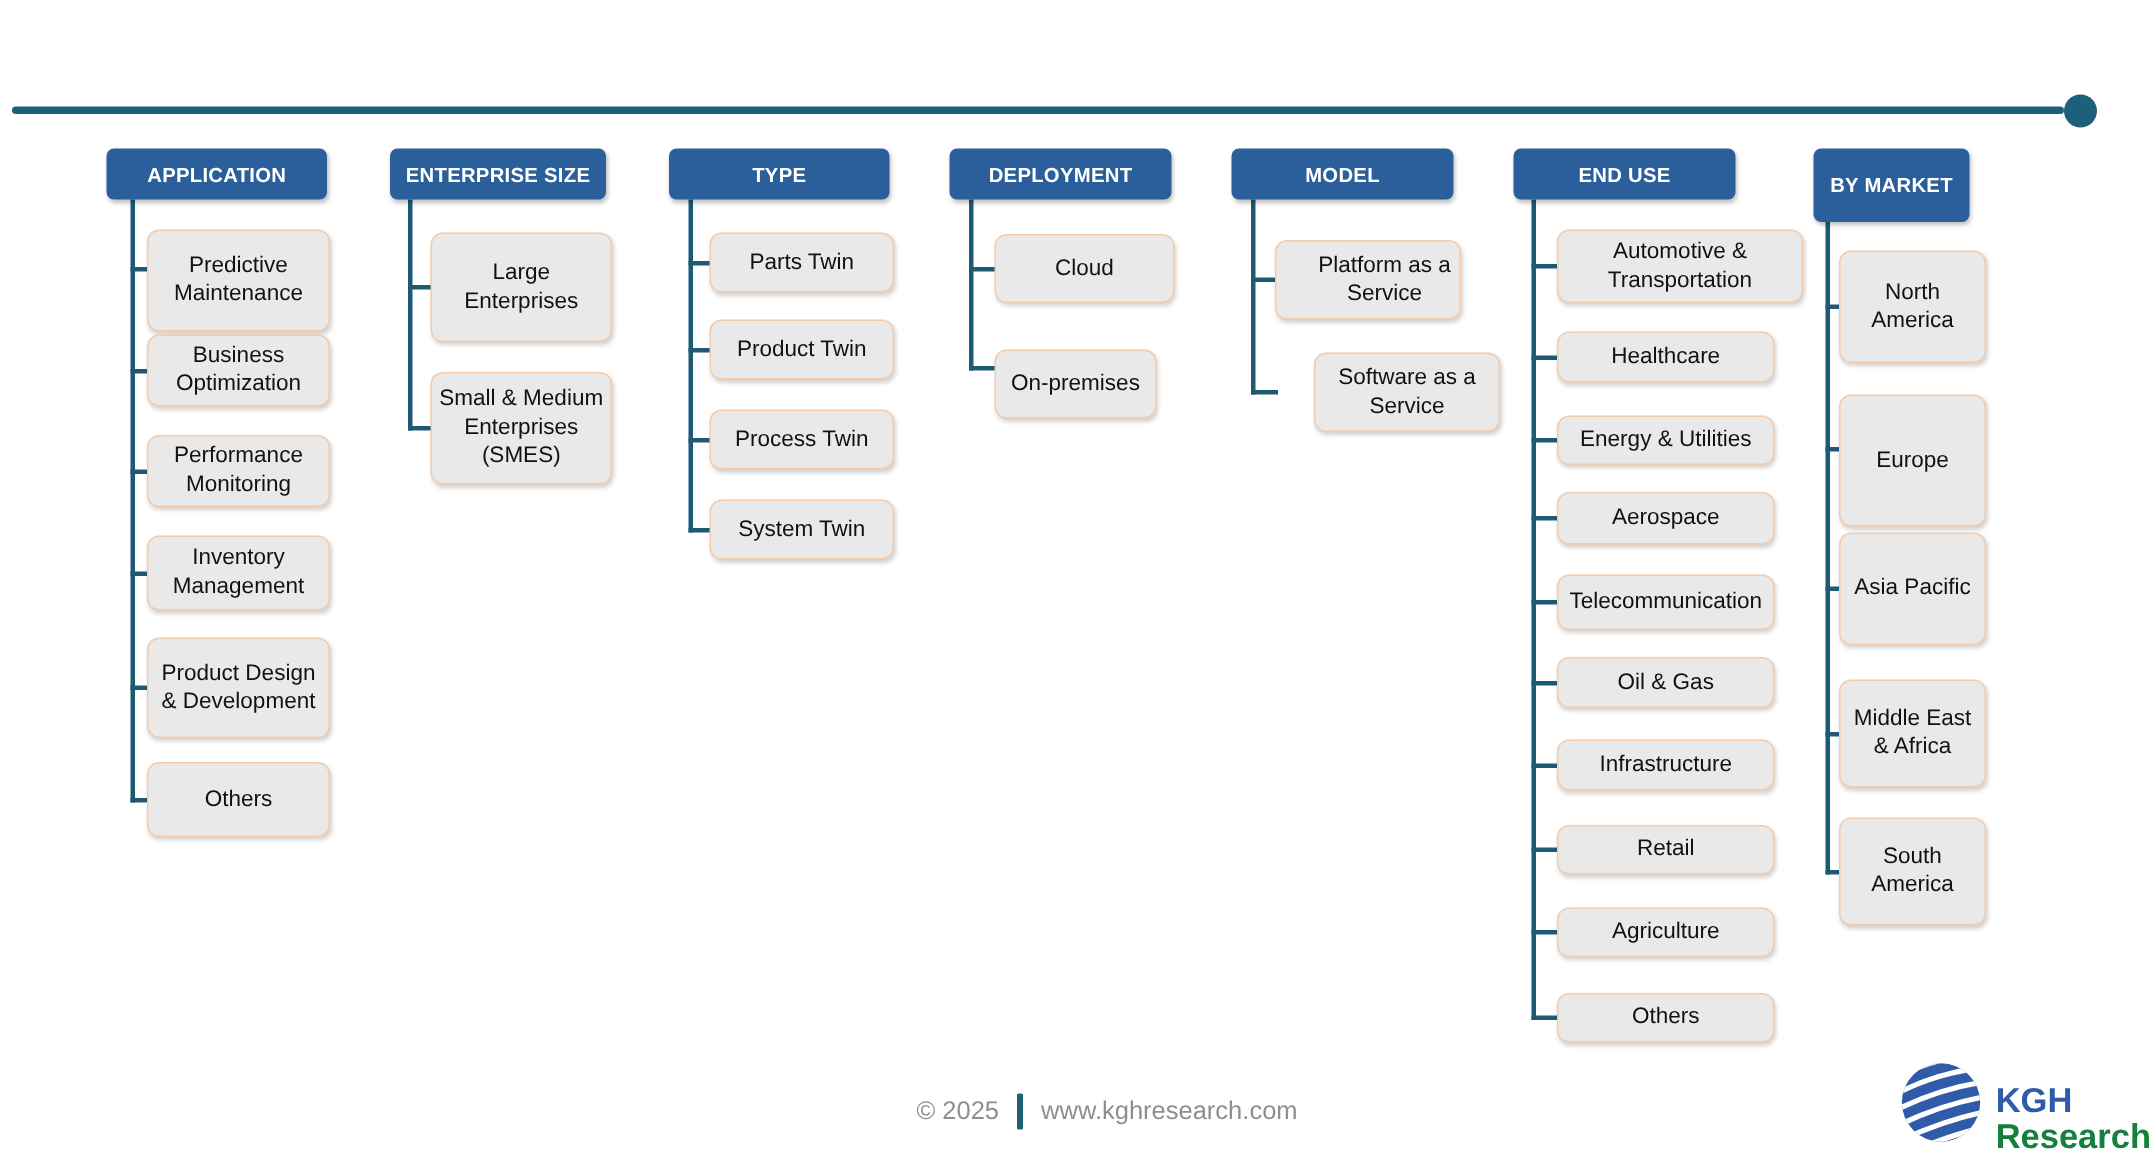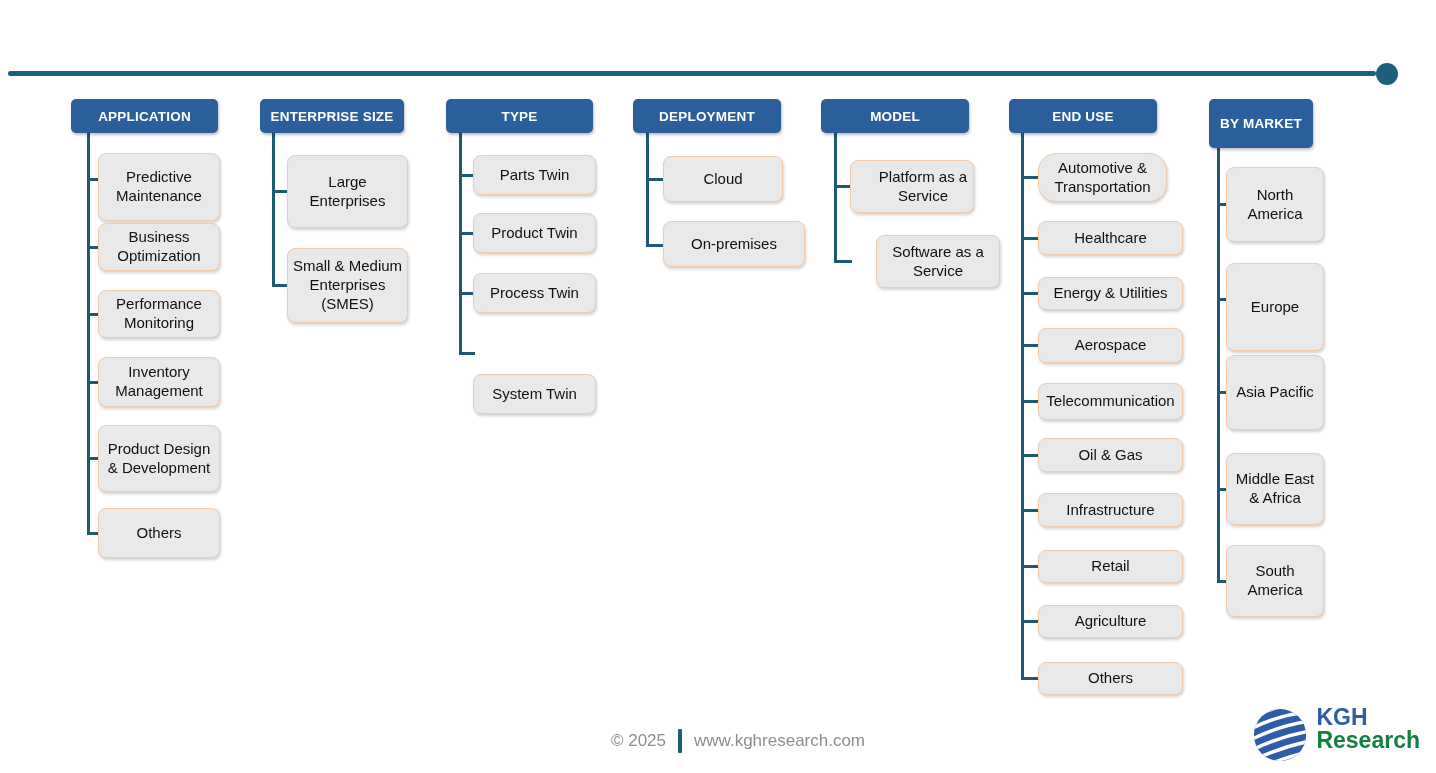--- a/index.html
+++ b/index.html
@@ -90,24 +90,24 @@
     font-size: 17px;
   }
   .footer-divider {
     width: 4px;
     height: 24px;
     background: #1E5F78;
     border-radius: 1px;
   }
   .logo {
     position: absolute;
-    right: 16px;
+    right: 2px;
     top: 706px;
     display: flex;
-    align-items: flex-start;
+    align-items: flex-end;
     gap: 7px;
   }
   .logo-text { display: flex; flex-direction: column; line-height: 1.02; }
   .logo-line1 { font-size: 23px; font-weight: 700; color: #2E5CA8; }
   .logo-line2 { font-size: 23px; font-weight: 700; color: #15803d; }
 </style>
 </head>
 <body>
 
 <div id="page">
@@ -137,37 +137,37 @@
       <div class="seg-item" style="left: 287px; top: 248px; width: 121px; height: 75px;">Small &amp; Medium Enterprises (SMES)</div>
       <div class="trunk" style="left: 459px; top: 133px; height: 221.5px;"></div>
       <div class="seg-header" style="left: 446px; top: 99px; width: 147px; height: 34px;">TYPE</div>
       <div class="stub" style="left: 459px; top: 173.5px; width: 16px;"></div>
       <div class="seg-item" style="left: 473px; top: 155px; width: 123px; height: 40px;">Parts Twin</div>
       <div class="stub" style="left: 459px; top: 231.5px; width: 16px;"></div>
       <div class="seg-item" style="left: 473px; top: 213px; width: 123px; height: 40px;">Product Twin</div>
       <div class="stub" style="left: 459px; top: 291.5px; width: 16px;"></div>
       <div class="seg-item" style="left: 473px; top: 273px; width: 123px; height: 40px;">Process Twin</div>
       <div class="stub" style="left: 459px; top: 351.5px; width: 16px;"></div>
-      <div class="seg-item" style="left: 473px; top: 333px; width: 123px; height: 40px; margin-top: 41px;">System Twin</div>
+      <div class="seg-item" style="left: 473px; top: 333px; width: 123px; height: 40px;">System Twin</div>
       <div class="trunk" style="left: 646px; top: 133px; height: 113.5px;"></div>
       <div class="seg-header" style="left: 633px; top: 99px; width: 148px; height: 34px;">DEPLOYMENT</div>
       <div class="stub" style="left: 646px; top: 177.5px; width: 19px;"></div>
       <div class="seg-item" style="left: 663px; top: 156px; width: 120px; height: 46px;">Cloud</div>
       <div class="stub" style="left: 646px; top: 243.5px; width: 19px;"></div>
-      <div class="seg-item" style="left: 663px; top: 221px; width: 142px; height: 46px;">On-premises</div>
+      <div class="seg-item" style="left: 663px; top: 233px; width: 108px; height: 46px;">On-premises</div>
       <div class="trunk" style="left: 834px; top: 133px; height: 130px;"></div>
       <div class="seg-header" style="left: 821px; top: 99px; width: 148px; height: 34px;">MODEL</div>
       <div class="stub" style="left: 834px; top: 185px; width: 18px;"></div>
       <div class="seg-item" style="left: 850px; top: 160px; width: 124px; height: 53px; padding-left: 26px;">Platform as a Service</div>
       <div class="stub" style="left: 834px; top: 260px; width: 18px;"></div>
       <div class="seg-item" style="left: 876px; top: 235px; width: 124px; height: 53px;">Software as a Service</div>
       <div class="trunk" style="left: 1021px; top: 133px; height: 547px;"></div>
       <div class="seg-header" style="left: 1009px; top: 99px; width: 148px; height: 34px;">END USE</div>
       <div class="stub" style="left: 1021px; top: 176px; width: 19px;"></div>
-      <div class="seg-item" style="left: 1038px; top: 153px; width: 129px; height: 49px; border-radius: 18px;">Automotive &amp; Transportation</div>
+      <div class="seg-item" style="left: 1038px; top: 153px; width: 164px; height: 49px;">Automotive &amp; Transportation</div>
       <div class="stub" style="left: 1021px; top: 236.5px; width: 19px;"></div>
       <div class="seg-item" style="left: 1038px; top: 221px; width: 145px; height: 34px;">Healthcare</div>
       <div class="stub" style="left: 1021px; top: 292px; width: 19px;"></div>
       <div class="seg-item" style="left: 1038px; top: 277px; width: 145px; height: 33px;">Energy &amp; Utilities</div>
       <div class="stub" style="left: 1021px; top: 344px; width: 19px;"></div>
       <div class="seg-item" style="left: 1038px; top: 328px; width: 145px; height: 35px;">Aerospace</div>
       <div class="stub" style="left: 1021px; top: 400px; width: 19px;"></div>
       <div class="seg-item" style="left: 1038px; top: 383px; width: 145px; height: 37px;">Telecommunication</div>
       <div class="stub" style="left: 1021px; top: 453.5px; width: 19px;"></div>
       <div class="seg-item" style="left: 1038px; top: 438px; width: 145px; height: 34px;">Oil &amp; Gas</div>

